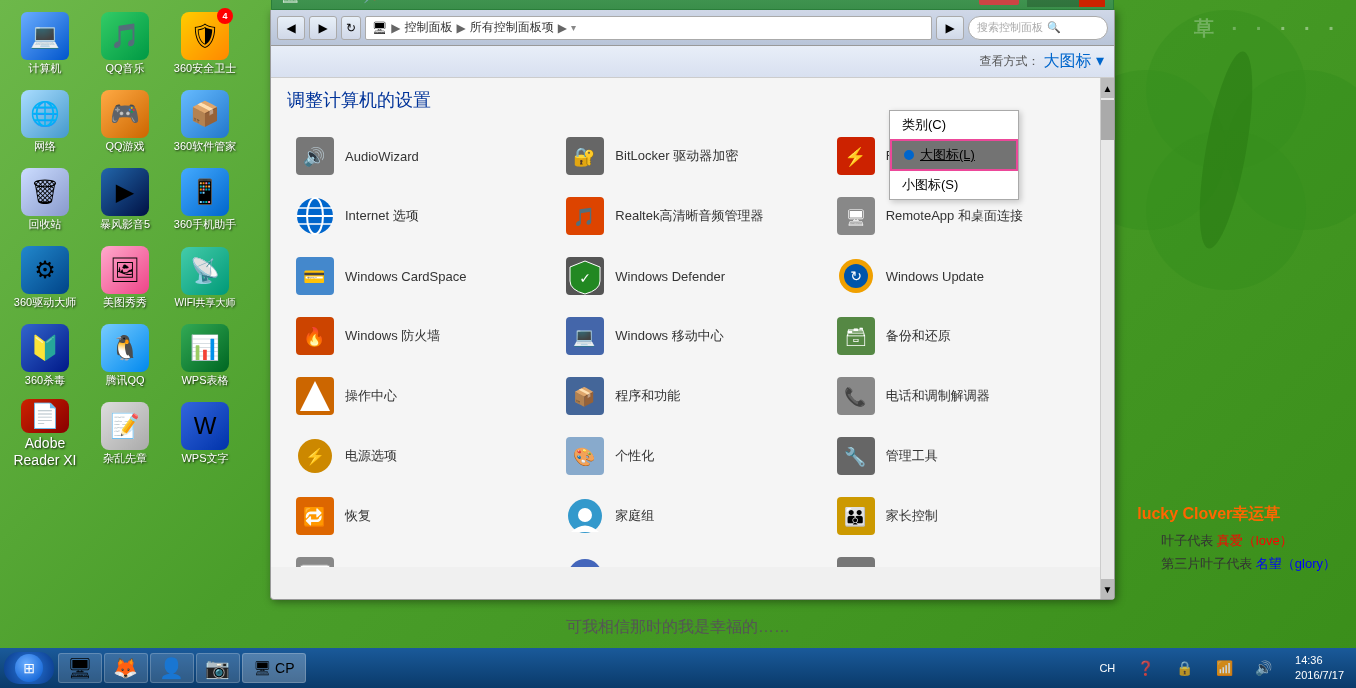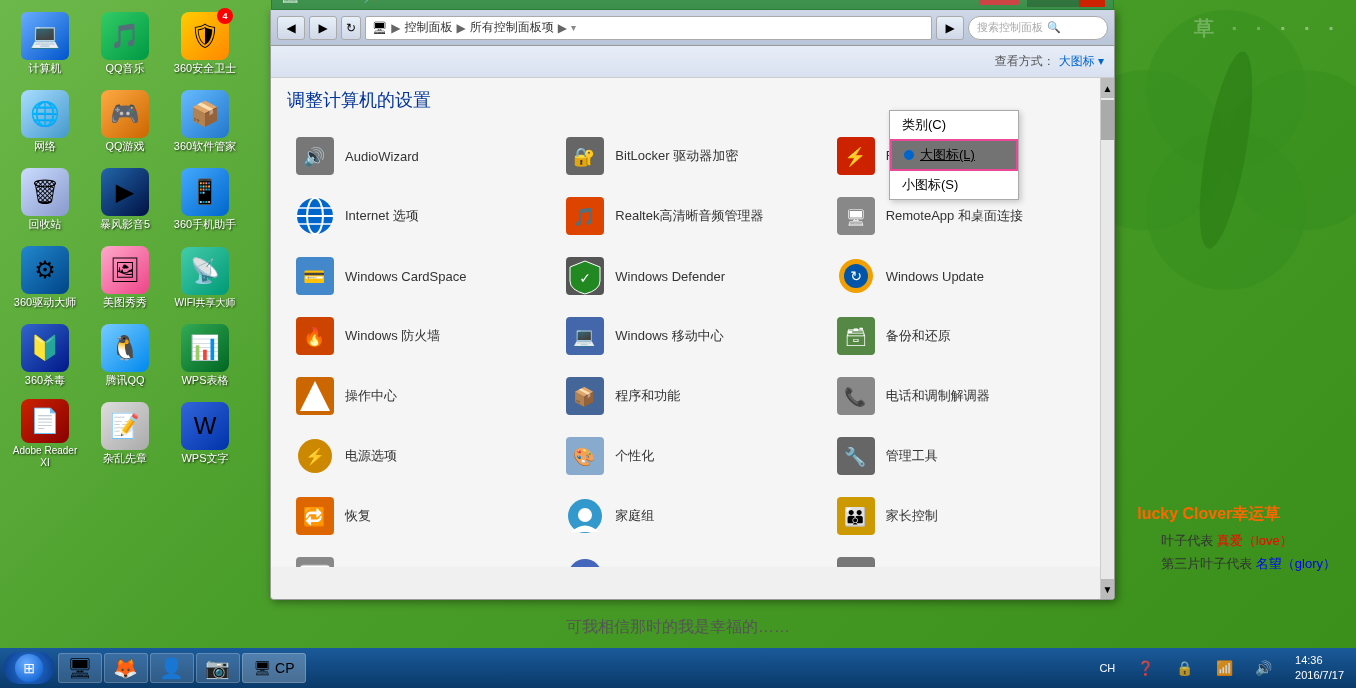--- a/index.html
+++ b/index.html
@@ -248,21 +248,21 @@
       gap: 4px;
     }
 
     .toolbar-label { color: #555; }
     .toolbar-value {
       color: #0066cc;
       cursor: pointer;
       display: flex;
       align-items: center;
       gap: 2px;
-      font-size: 12px;
+      font-size: 16px;
     }
 
     
     .view-dropdown {
       position: absolute;
       top: 100px;
       right: 95px;
       width: 130px;
       background: white;
       border: 1px solid #aaa;
@@ -505,21 +505,21 @@
     <div class="desktop-icon">
       <div class="icon-img" style="background:linear-gradient(135deg,#77ccff,#0088ee);">🐧</div>
       <span class="icon-label">腾讯QQ</span>
     </div>
     <div class="desktop-icon">
       <div class="icon-img" style="background:linear-gradient(135deg,#33aa55,#006622);">📊</div>
       <span class="icon-label">WPS表格</span>
     </div>
     <div class="desktop-icon">
       <div class="icon-img" style="background:linear-gradient(135deg,#cc2200,#880000);">📄</div>
-      <span class="icon-label" style="font-size:10px;">Adobe Reader XI</span>
+      <span class="icon-label" style="font-size:14px;">Adobe Reader XI</span>
     </div>
     <div class="desktop-icon">
       <div class="icon-img" style="background:linear-gradient(135deg,#dddddd,#aaaaaa);">📝</div>
       <span class="icon-label">杂乱先章</span>
     </div>
     <div class="desktop-icon">
       <div class="icon-img" style="background:linear-gradient(135deg,#3366dd,#0033aa);">W</div>
       <span class="icon-label">WPS文字</span>
     </div>
   </div>

